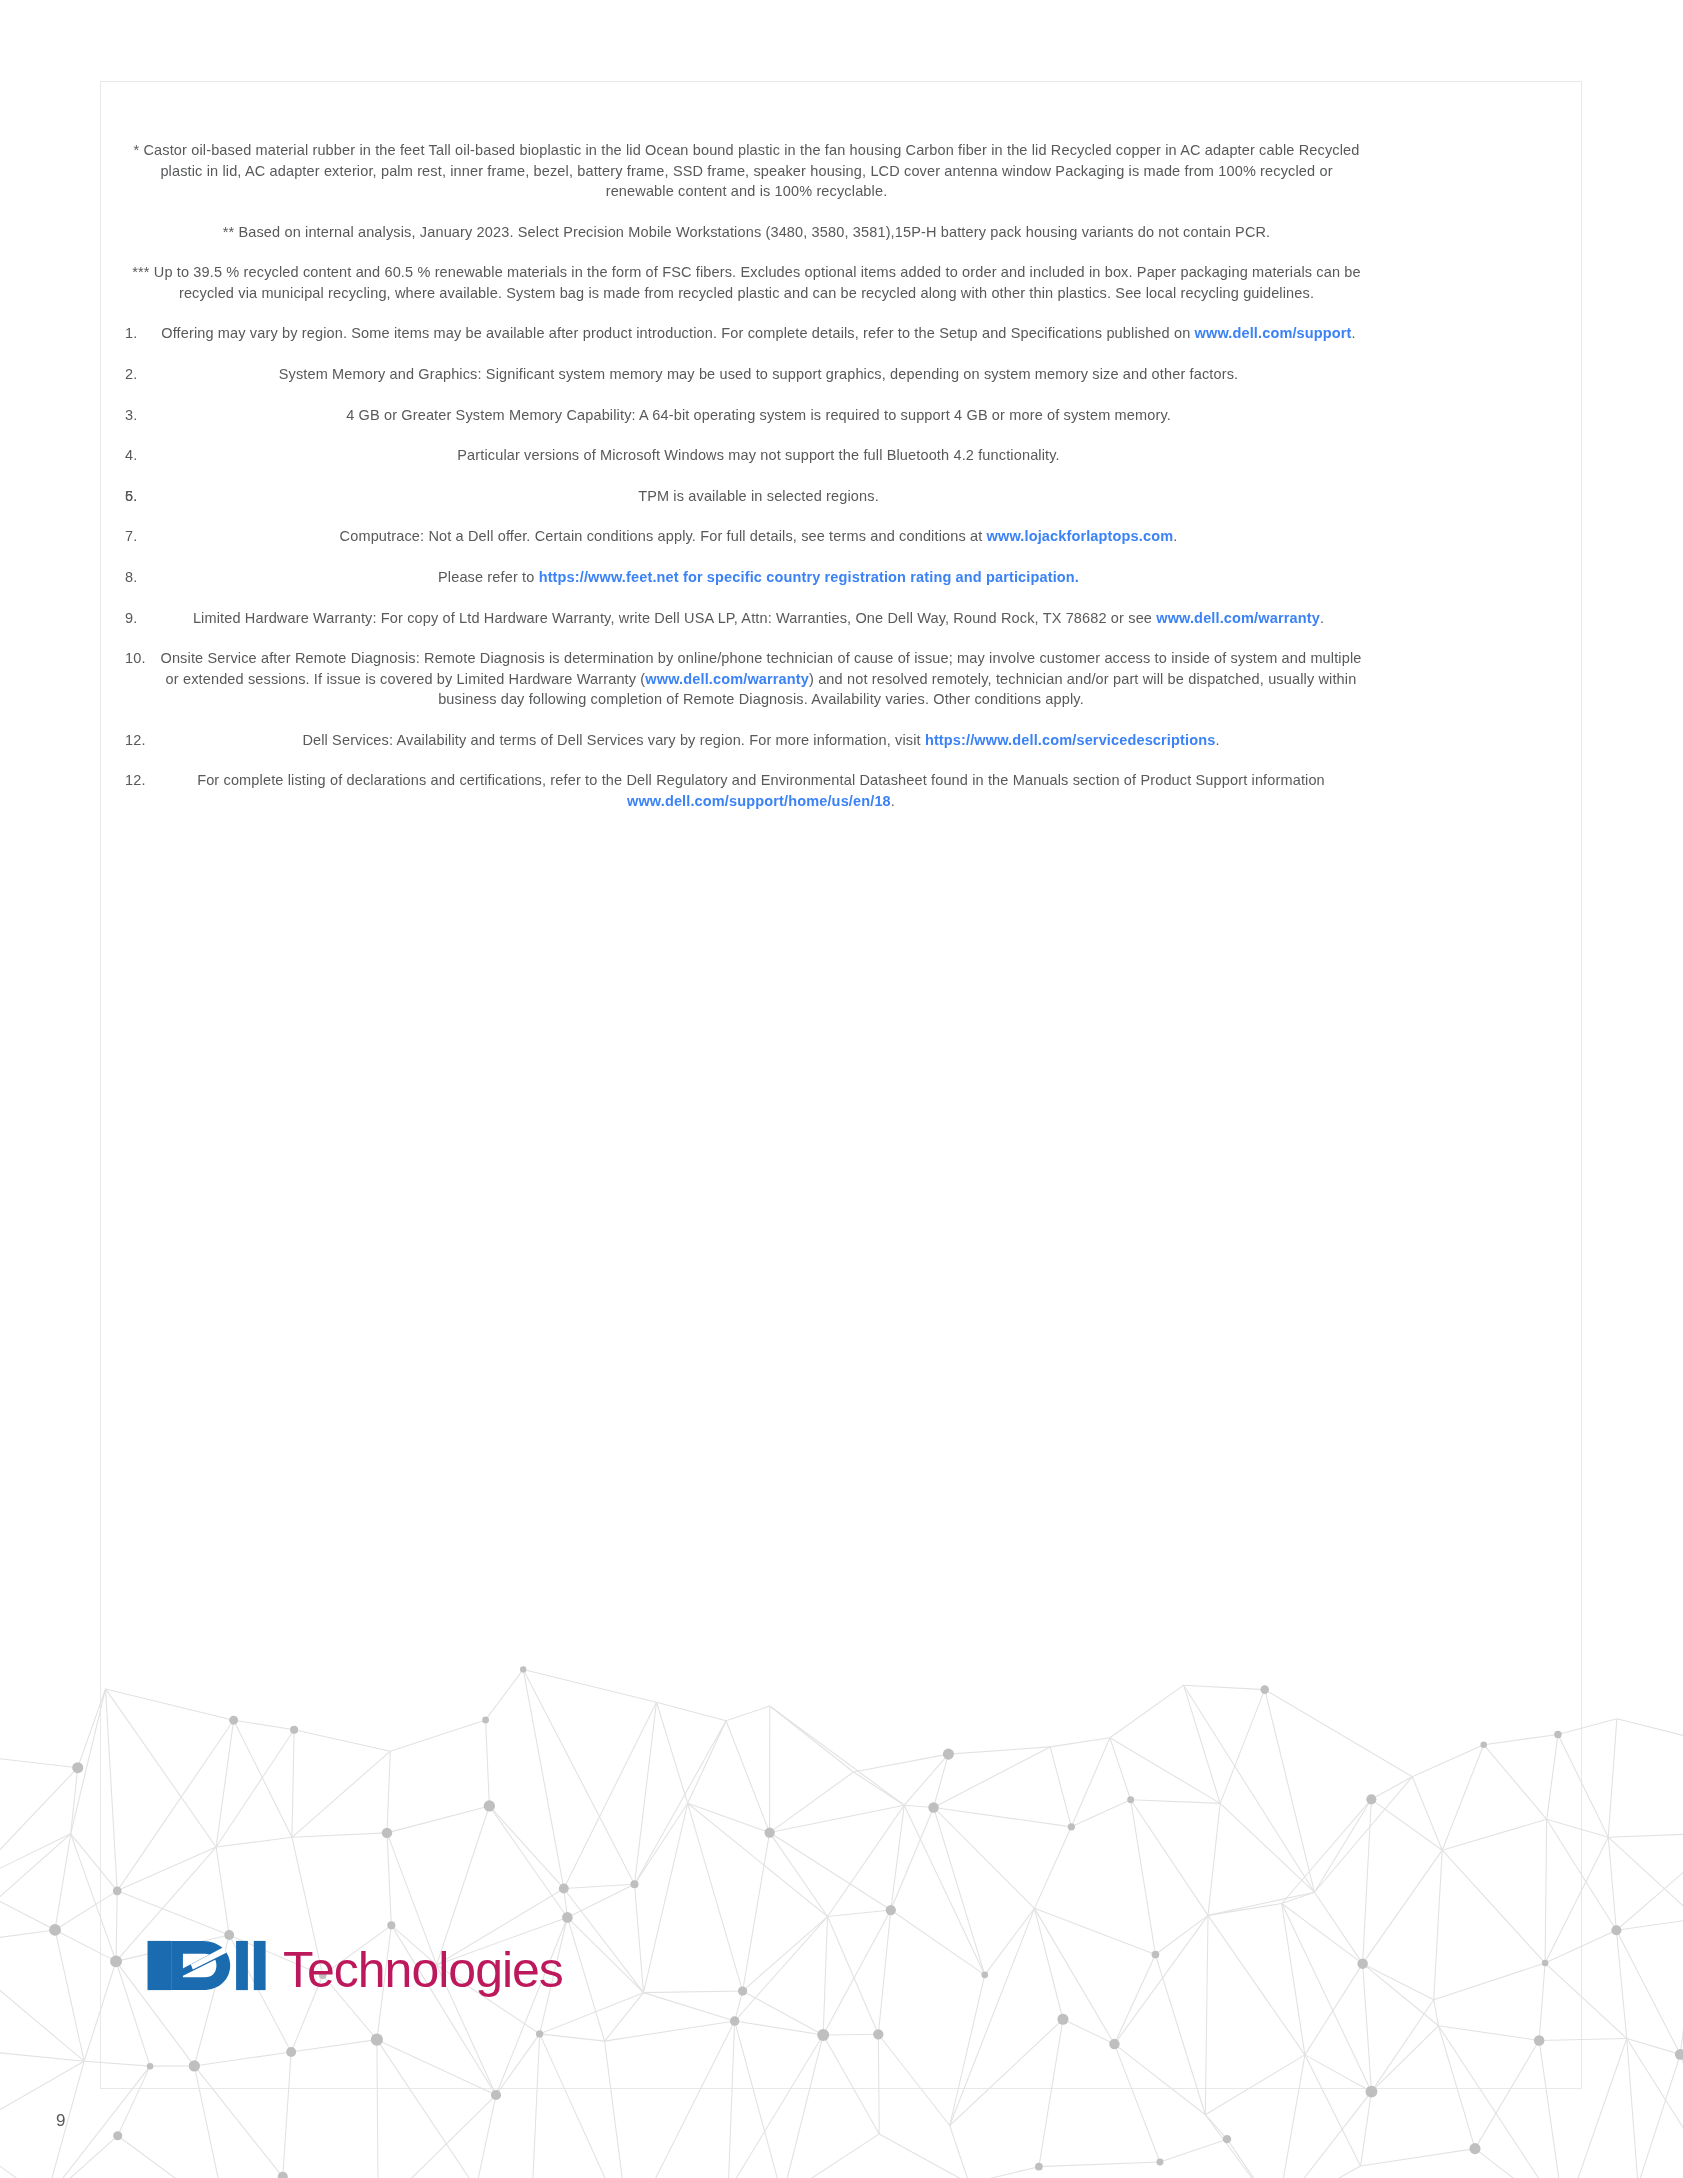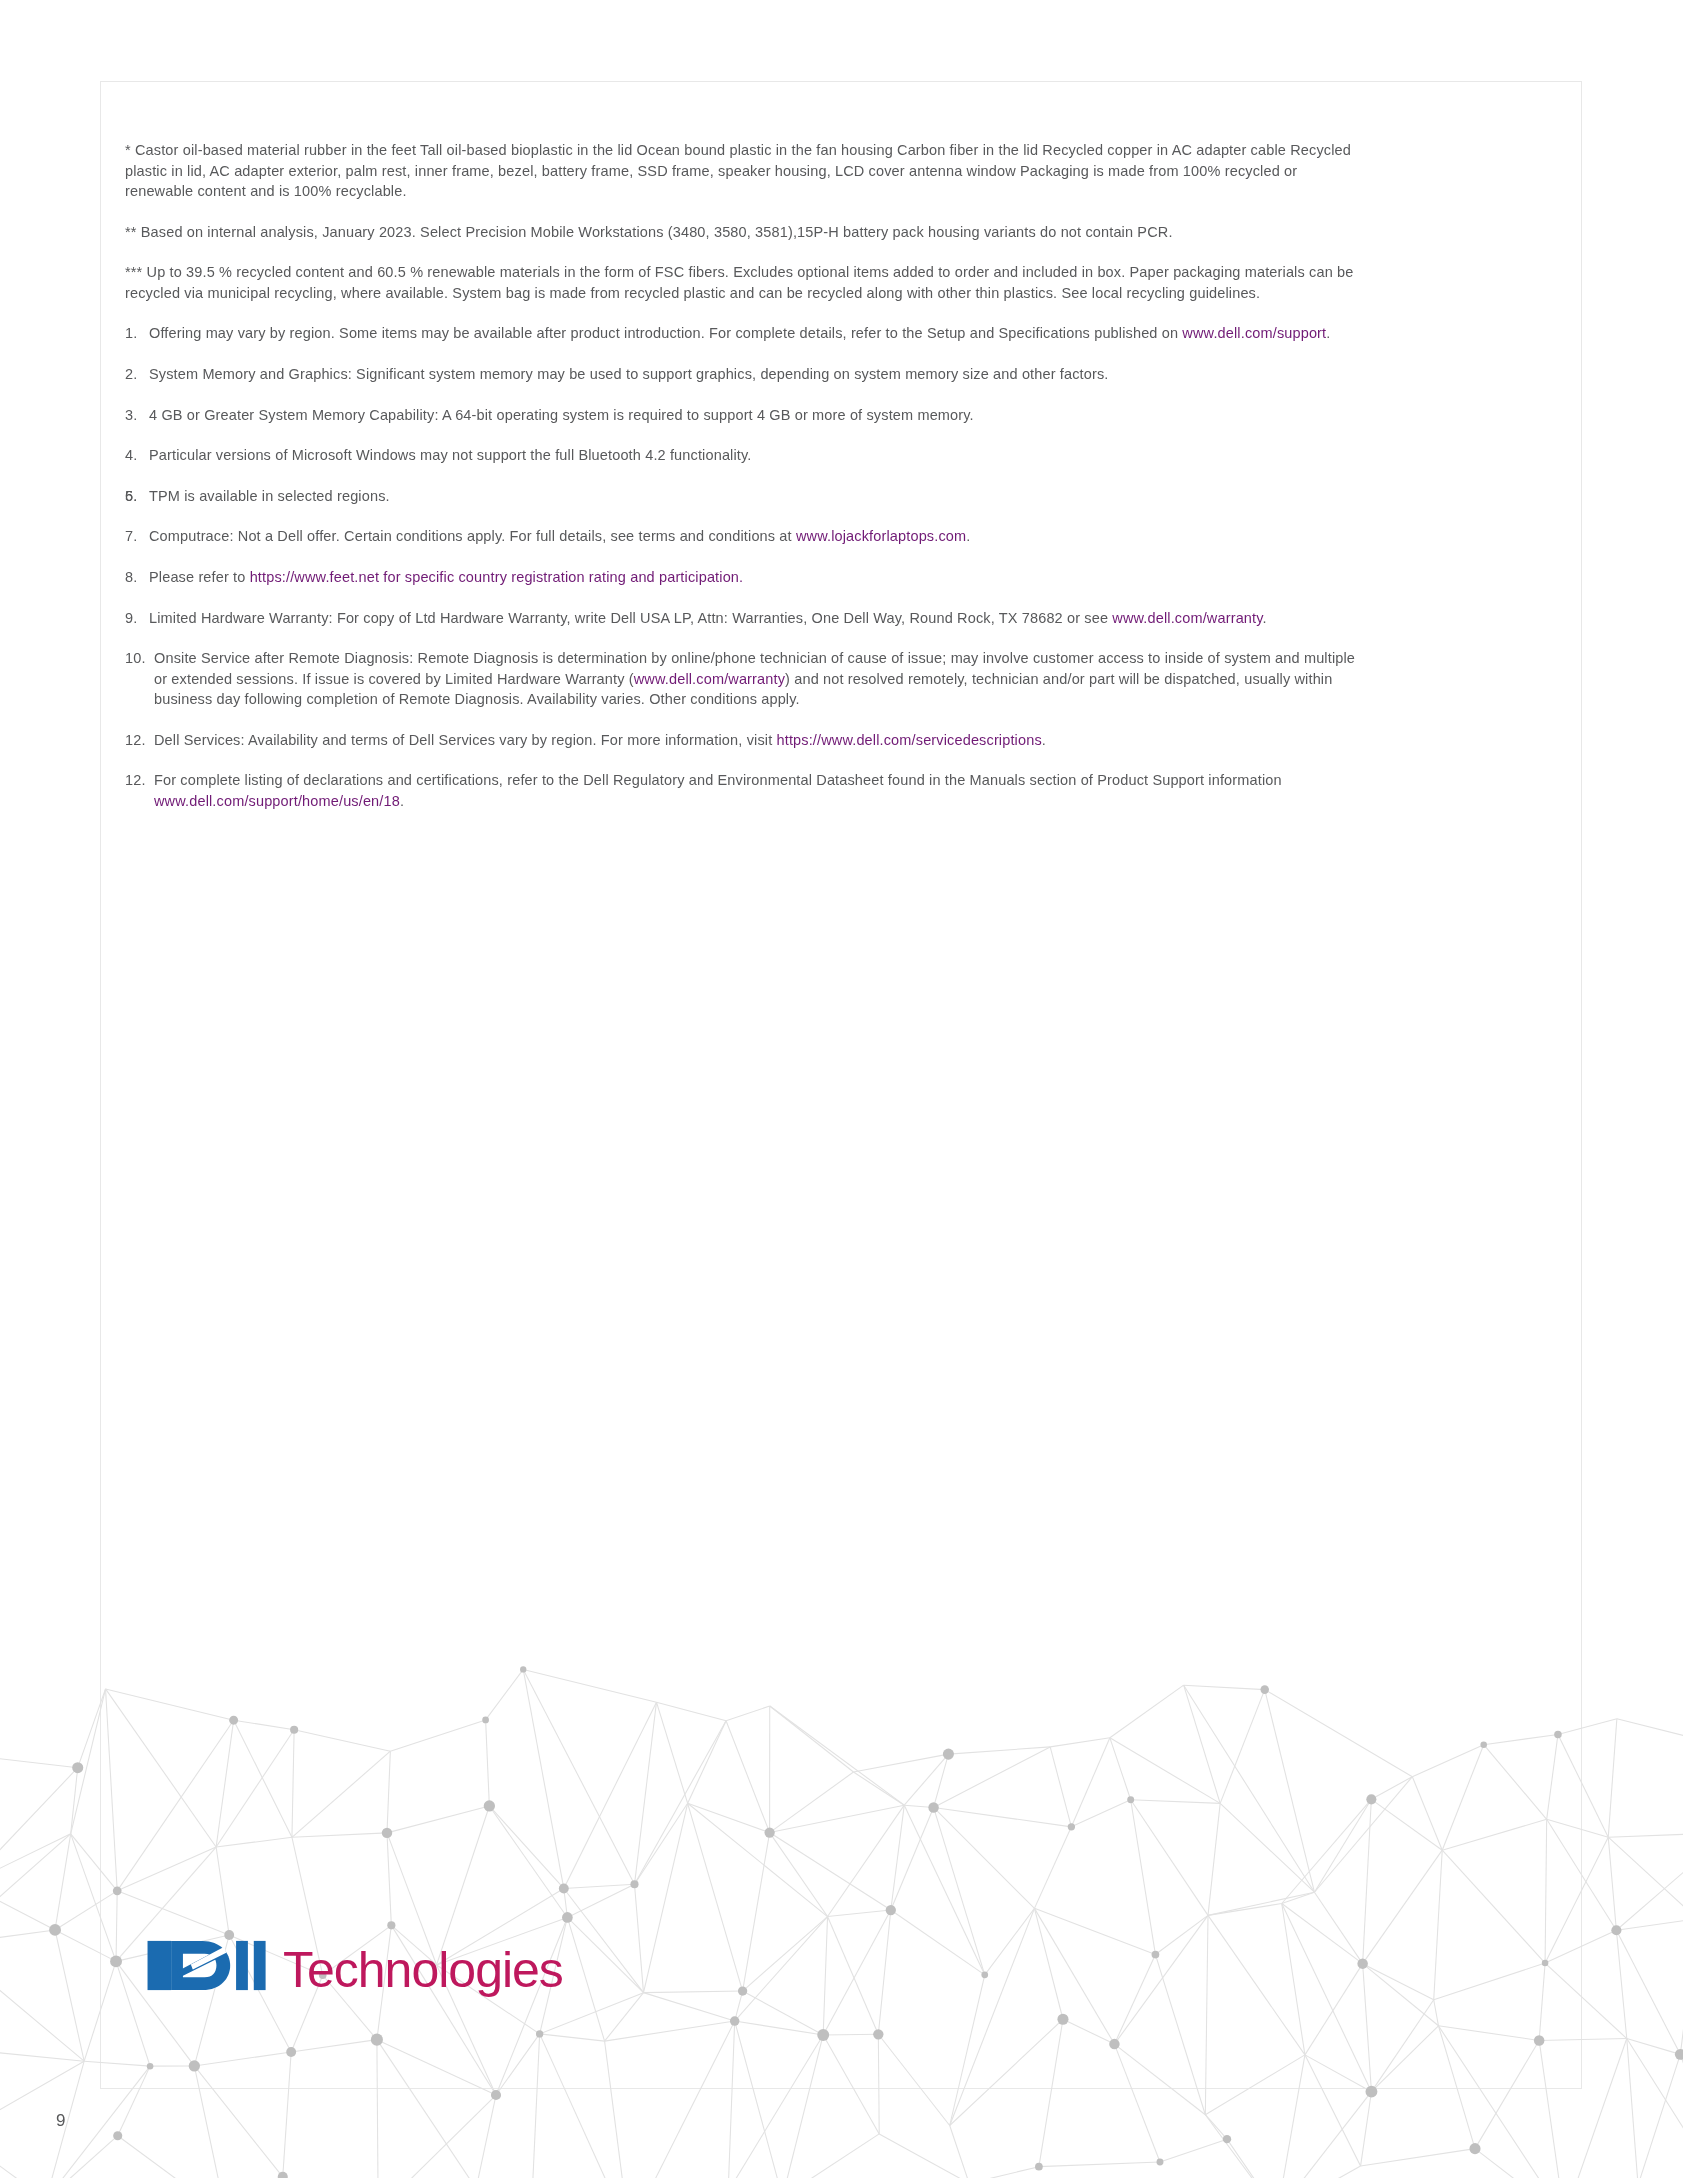--- a/index.html
+++ b/index.html
@@ -35,20 +35,21 @@
     height: 554px;
     pointer-events: none;
     z-index: 0;
   }
   #footnotes {
     position: absolute;
     left: 125px;
     top: 140px;
     width: 1243px;
     z-index: 2;
+    text-align: center;
   }
   .note {
     font-size: 14.5px;
     line-height: 1.42;
     color: #58595b;
     letter-spacing: 0.01em;
     margin: 0 0 20px 0;
   }
   .note.star {
     text-indent: 0;
@@ -60,22 +61,23 @@
   .numbered.wide {
     padding-left: 29px;
   }
   .numbered .num {
     position: absolute;
     left: 0;
     top: 0;
     color: #58595b;
   }
   .lnk {
-    color: #701a75;
+    color: #3b82f6;
     text-decoration: none;
+    font-weight: bold;
   }
   
   #dell-logo {
     position: absolute;
     left: 147px;
     top: 1927px;
     z-index: 3;
     display: flex;
     align-items: flex-end;
     height: 69px;

